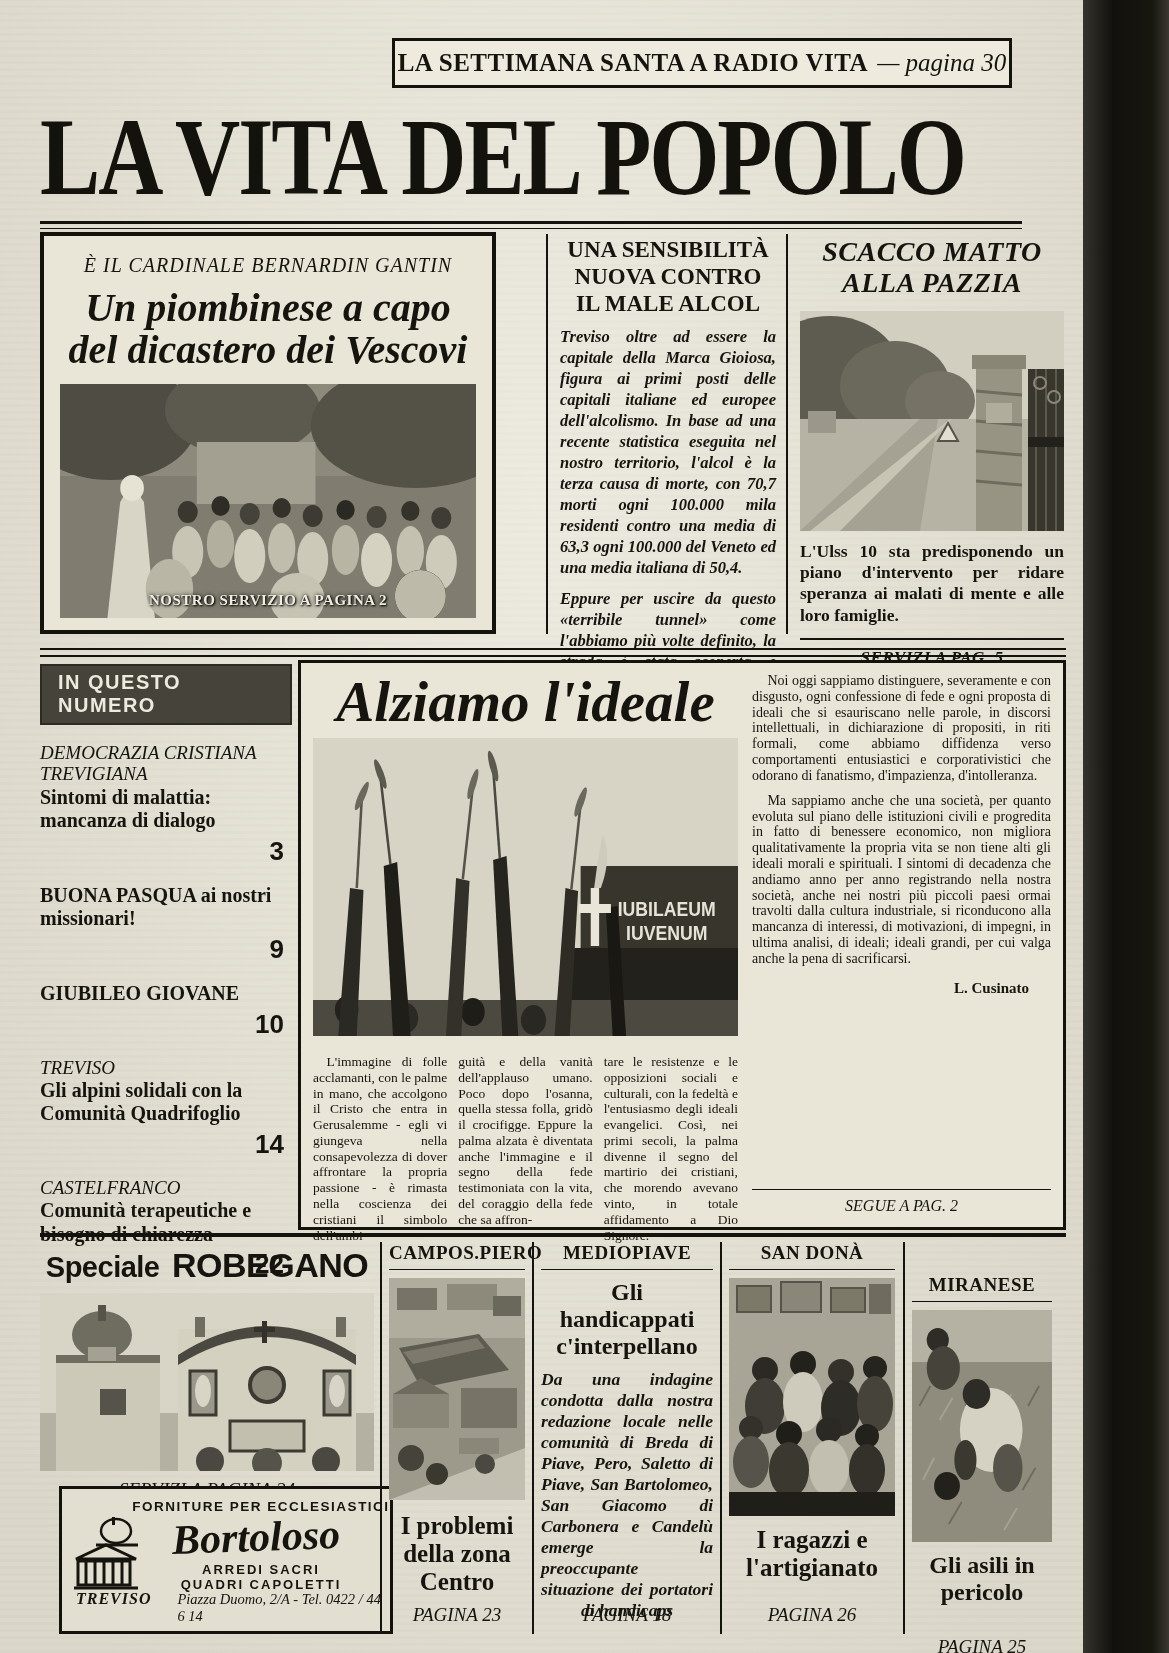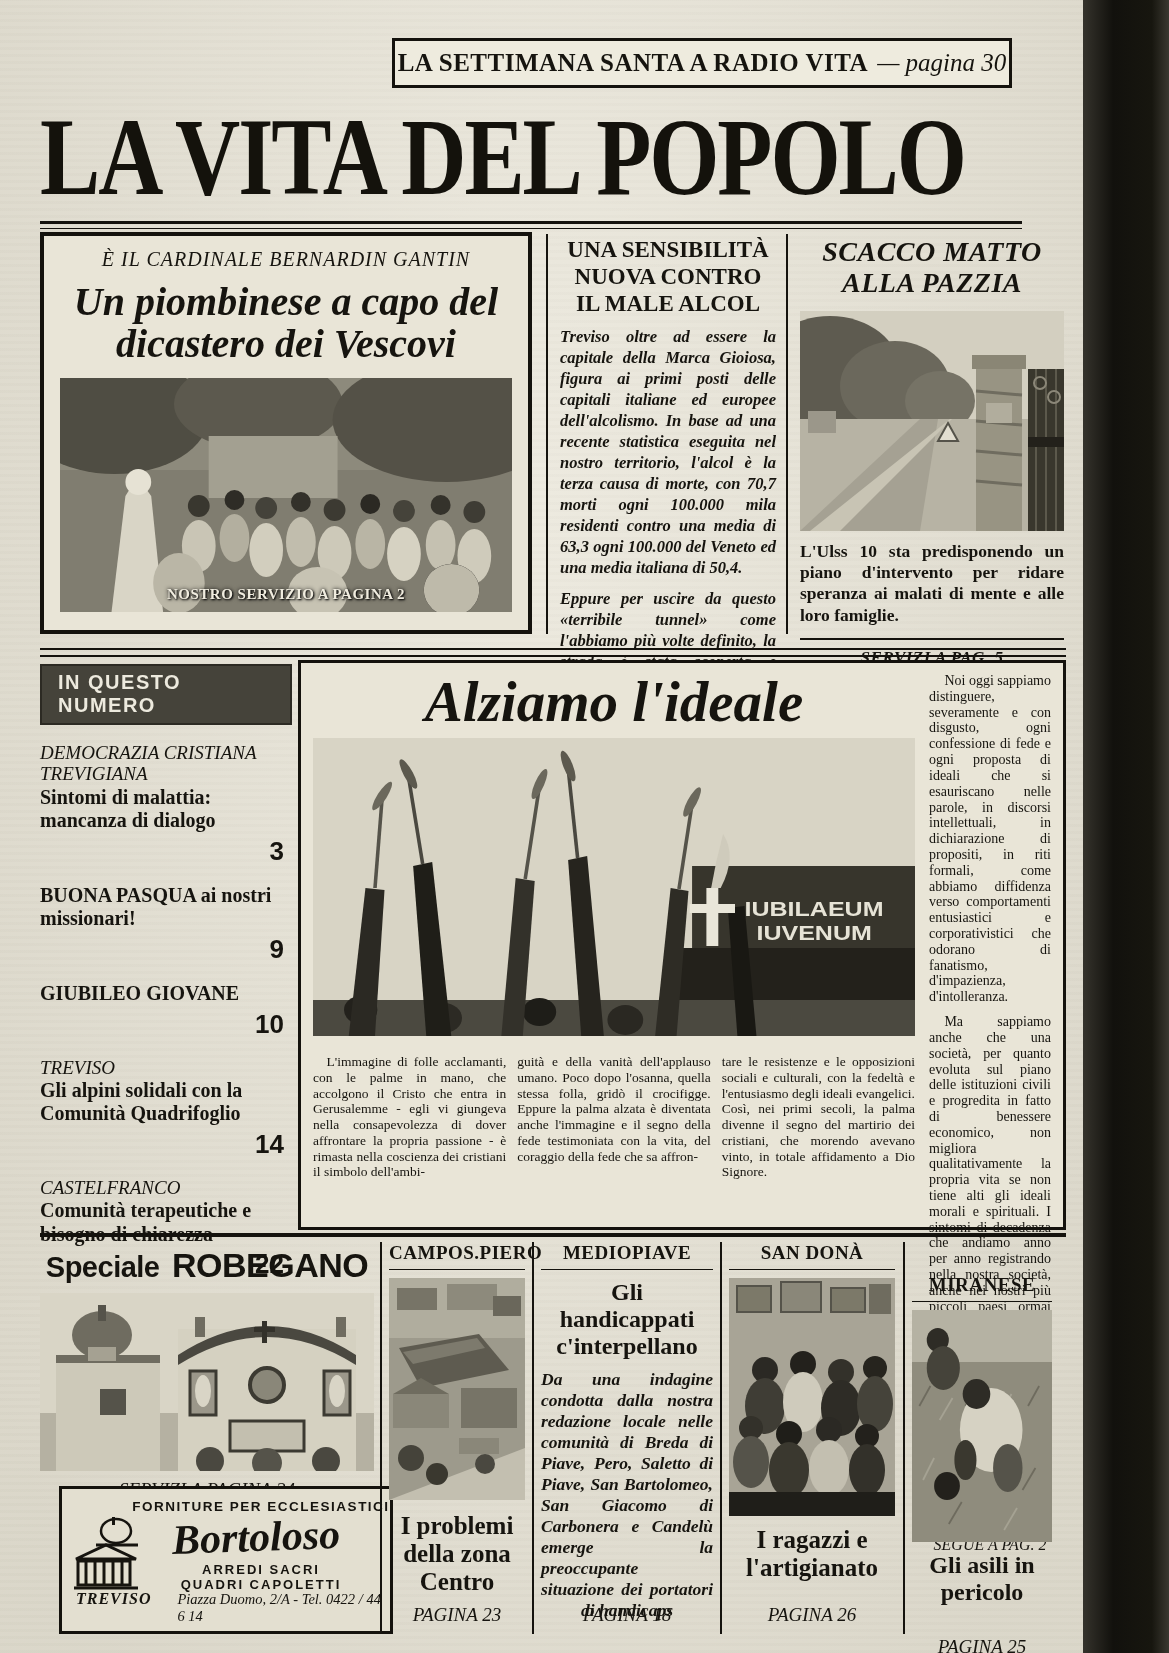--- a/index.html
+++ b/index.html
@@ -28,22 +28,22 @@
 
   
   .dateline{left:40px;top:202px;width:982px;display:flex;justify-content:space-between;align-items:flex-end;
             font-family:"Liberation Sans",sans-serif;}
   .dateline-left{font-weight:bold;font-size:12.5px;letter-spacing:.2px;}
   .dateline-right{font-size:11px;color:#2a2820;}
   .dateline-right b{font-weight:bold;color:#16140f;}
   .dateline-rule{left:40px;top:221px;width:982px;height:4px;border-top:3px solid #14120d;border-bottom:1px solid #14120d;}
 
   
-  .gantin{left:40px;top:232px;width:492px;height:402px;border:4px solid #14120d;background:#e9e5d7;
-          padding:6px 16px;box-sizing:border-box;}
+  .gantin{left:40px;top:232px;width:456px;height:402px;border:4px solid #14120d;background:#e9e5d7;
+          padding:12px 16px;box-sizing:border-box;}
   .gantin-kicker{text-align:center;font-style:italic;font-size:20px;letter-spacing:1px;margin-top:6px;}
   .gantin-head{text-align:center;font-weight:bold;font-style:italic;font-size:40px;line-height:1.06;margin-top:10px;}
   .photo{position:relative;background:#7b786c;overflow:hidden;}
   .photo svg{display:block;width:100%;height:100%;}
   .gantin-photo{width:100%;height:234px;margin-top:12px;}
   .photo-caption{position:absolute;left:0;bottom:9px;width:100%;text-align:center;color:#f0ecdf;
                  font-weight:bold;font-size:15px;letter-spacing:.5px;
                  text-shadow:0 0 4px #000,1px 1px 2px #000;}
 
   
@@ -69,21 +69,21 @@
   .toc-item{margin-top:17px;}
   .toc-kicker{font-style:italic;font-size:19px;line-height:1.12;}
   .toc-kicker:empty{display:none;}
   .toc-title{font-weight:bold;font-size:20px;line-height:1.18;margin-top:1px;}
   .toc-page{font-family:"Liberation Sans",sans-serif;font-weight:bold;font-size:26px;text-align:right;
             padding-right:8px;margin-top:3px;}
 
   
   .ideale{left:298px;top:660px;width:768px;height:570px;border:3px solid #14120d;background:#e9e5d7;
           box-sizing:border-box;padding:10px 12px;display:flex;gap:14px;}
-  .ideale-left{width:602px;flex:none;}
+  .ideale-left{width:425px;flex:none;}
   .ideale-head{margin:0;text-align:center;font-weight:bold;font-style:italic;font-size:57px;line-height:1.0;}
   .ideale-photo{width:100%;height:298px;margin-top:8px;background:#d8d4c5;}
   .ideale-cols{display:flex;gap:11px;margin-top:18px;}
   .ideale-col{flex:1;font-size:13.5px;line-height:1.17;text-align:justify;}
   .ideale-col:first-child{text-indent:1em;}
   .ideale-right{flex:1;display:flex;flex-direction:column;}
   .ideale-right p{margin:0 0 9px;font-size:14px;line-height:1.13;text-align:justify;text-indent:1.1em;}
   .byline{text-align:right;font-weight:bold;font-size:15px;margin:4px 22px 0 0;}
   .segue-rule{border-top:1.5px solid #14120d;margin-top:10px;}
   .segue{text-align:center;font-style:italic;font-size:16px;padding:7px 0 2px;}

